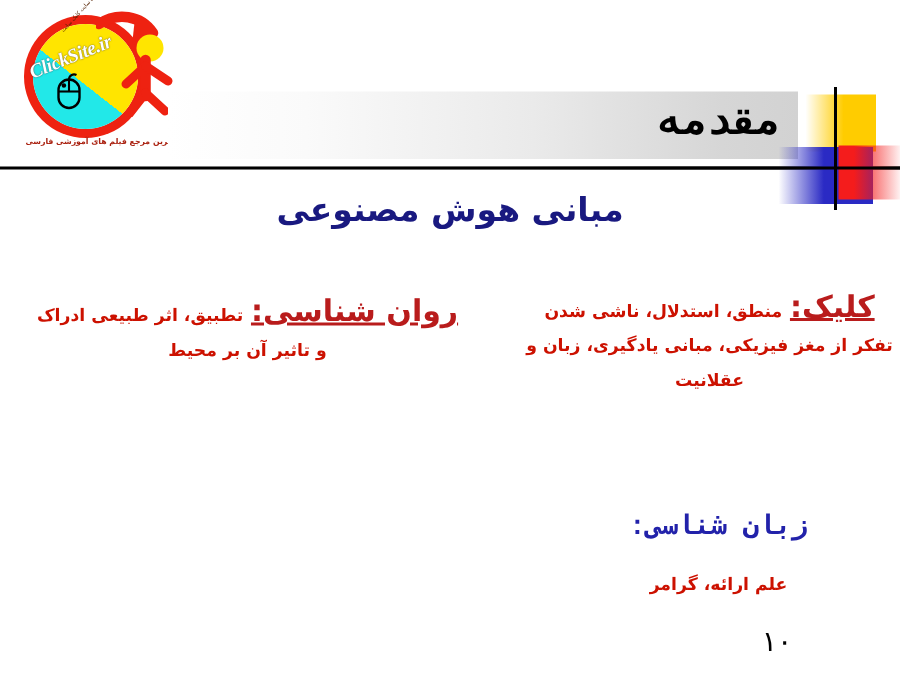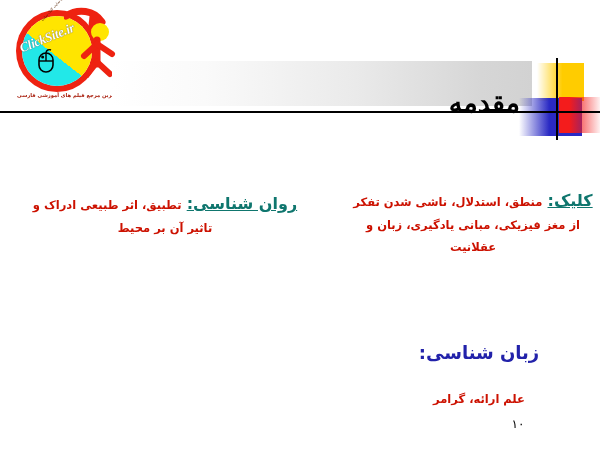--- a/index.html
+++ b/index.html
@@ -121,22 +121,21 @@
     left: 112px;
     top: 61px;
     width: 408px;
     height: 45px;
     line-height: 45px;
     text-align: right;
     direction: rtl;
     font-size: 27px;
     font-weight: bold;
     color: #000000;
-    font-family: Liberation Serif, serif;
-    margin-top: 20px;
+    font-family: Liberation Mono, monospace;
   }
   #header-rule {
     position: absolute;
     left: 0px;
     top: 111px;
     width: 600px;
     height: 2px;
     background: linear-gradient(to right, rgba(255,255,255,0) 0%, rgba(120,120,120,0.10) 24%, rgba(60,60,60,0.55) 56%, #111111 72%, #000000 100%);
   }
 
@@ -195,29 +194,30 @@
 
   
   .block {
     position: absolute;
     direction: rtl;
     text-align: center;
     font-family: "DejaVu Sans", sans-serif;
     line-height: 1.42;
   }
   .block .head {
-    font-size: 16px;
-    font-weight: bold;
-    color: #0f766e;
+    font-size: 20px;
+    font-weight: bold;
+    color: #b91c1c;
     text-decoration: underline;
   }
   .block .head-plain {
     font-size: 18px;
     font-weight: bold;
     color: #2222aa;
+    font-family: Liberation Mono, monospace;
   }
   .block .body {
     font-size: 11.5px;
     font-weight: bold;
     color: #cc1100;
   }
   #block-philosophy {
     left: 348px;
     top: 190px;
     width: 250px;
@@ -232,32 +232,32 @@
     top: 300px;
     width: 300px;
   }
   #block-linguistics {
     left: 360px;
     top: 340px;
     width: 238px;
   }
   #block-linguistics .body {
     display: block;
-    margin-top: 25px;
+    margin-top: 15px;
   }
 
   
   #page-number {
     position: absolute;
     left: 498px;
     top: 417px;
     width: 40px;
     text-align: center;
     direction: rtl;
-    font-size: 12px;
+    font-size: 19px;
     color: #000000;
     font-family: "DejaVu Sans", sans-serif;
   }
 </style>
 </head>
 <body>
 
 <div id="slide">
 
   <div id="logo-block">
@@ -298,20 +298,21 @@
   <div id="header-rule"></div>
 
   <div id="deco">
     <div class="deco-yellow"></div>
     <div class="deco-blue"></div>
     <div class="deco-red"></div>
     <div class="deco-vline"></div>
     <div class="deco-hline"></div>
   </div>
 
+  <div id="subtitle">مبانی هوش مصنوعی</div>
 
   <div class="block" id="block-philosophy">
     <span class="head">کلیک:</span>
     <span class="body">منطق، استدلال، ناشی شدن تفکر از مغز فیزیکی، مبانی یادگیری، زبان و عقلانیت</span>
   </div>
 
   <div class="block" id="block-psychology">
     <span class="head">روان شناسی:</span>
     <span class="body">تطبیق، اثر طبیعی ادراک و تاثیر آن بر محیط</span>
   </div>

